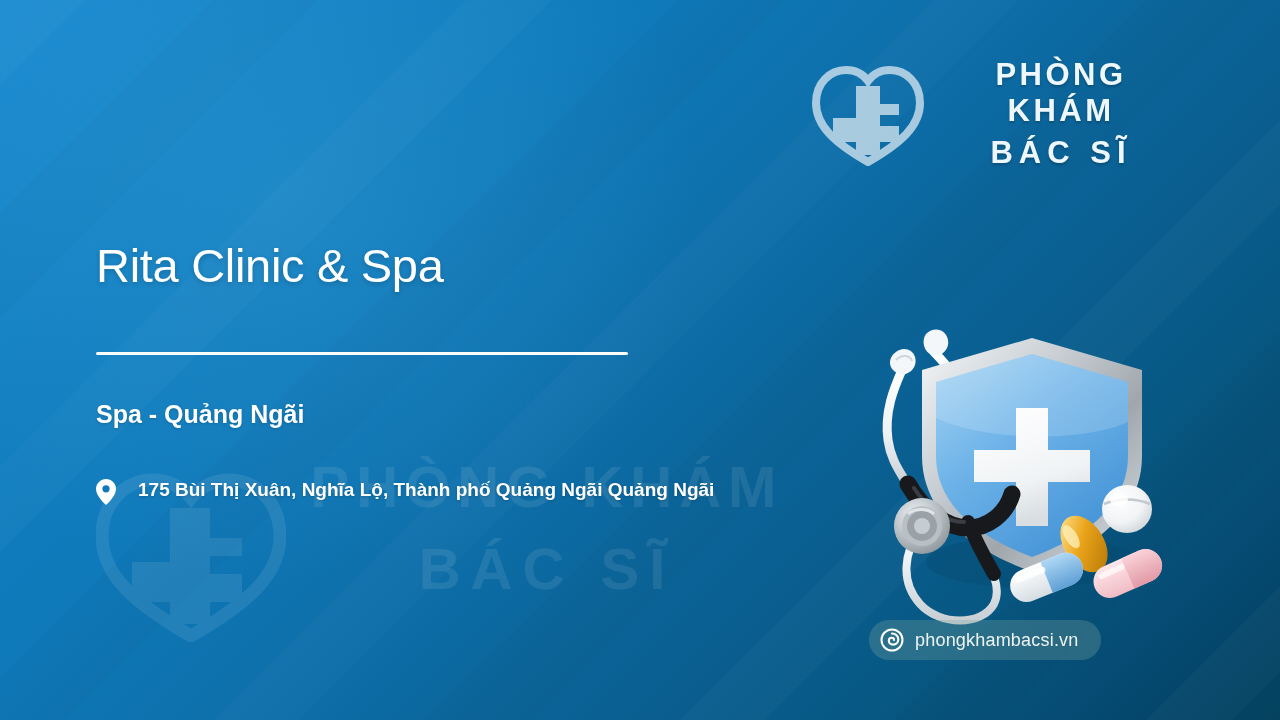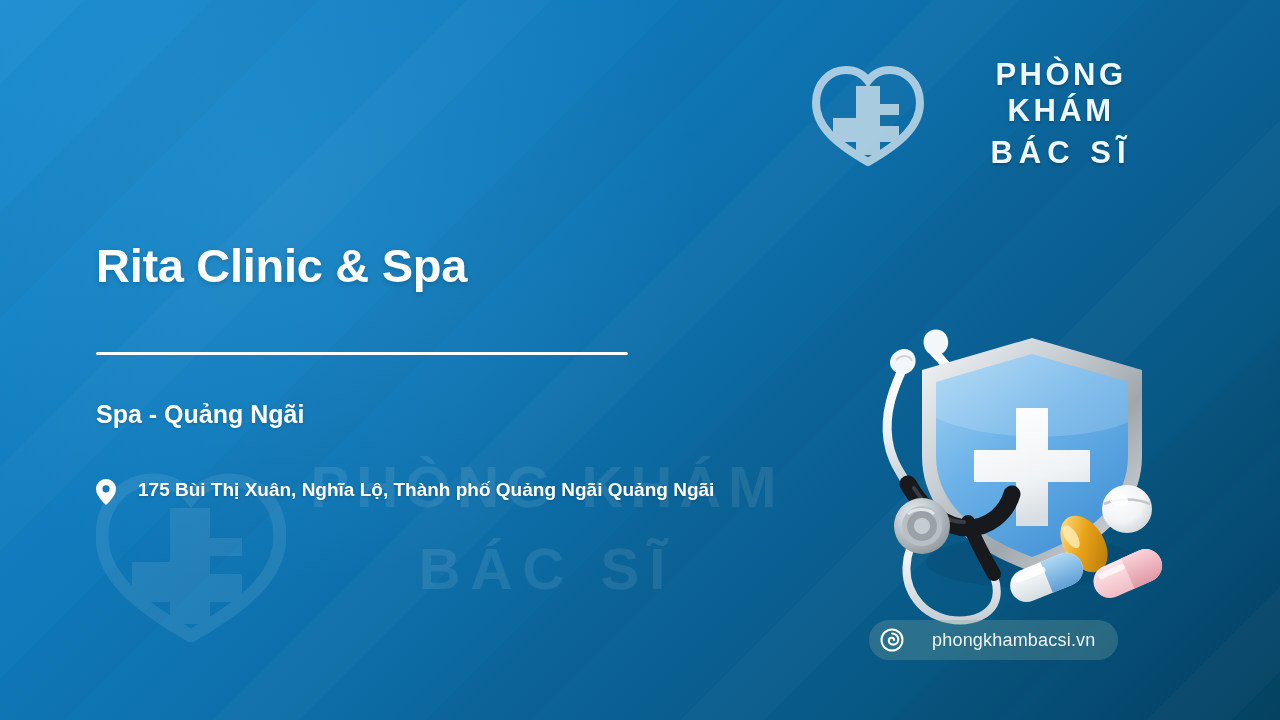--- a/index.html
+++ b/index.html
@@ -95,21 +95,21 @@
   }
   .brand-l1 { font-size: 31px; line-height: 36px; letter-spacing: 3.5px; }
   .brand-l2 { font-size: 31px; line-height: 36px; letter-spacing: 6px; margin-top: 6px; }
 
   
   .clinic-title {
     position: absolute;
     left: 96px;
     top: 238px;
     font-size: 47px;
-    font-weight: bold;
+    font-weight: normal;
     color: #ffffff;
     letter-spacing: -0.3px;
     text-shadow: 0 2px 5px rgba(0,0,0,0.18);
     white-space: nowrap;
   }
   .divider {
     position: absolute;
     left: 96px;
     top: 352px;
     width: 532px;
@@ -157,21 +157,21 @@
 
   
   .site-badge {
     position: absolute;
     left: 869px;
     top: 620px;
     height: 40px;
     padding: 0 22px 0 11px;
     display: flex;
     align-items: center;
-    gap: 28px;
+    gap: 11px;
     border-radius: 20px;
     background: rgba(126,170,160,0.30);
   }
   .globe-icon { width: 24px; height: 24px; flex: 0 0 auto; }
   .site-url {
     font-size: 18px;
     color: #eef3f2;
     letter-spacing: 0.2px;
     white-space: nowrap;
   }

